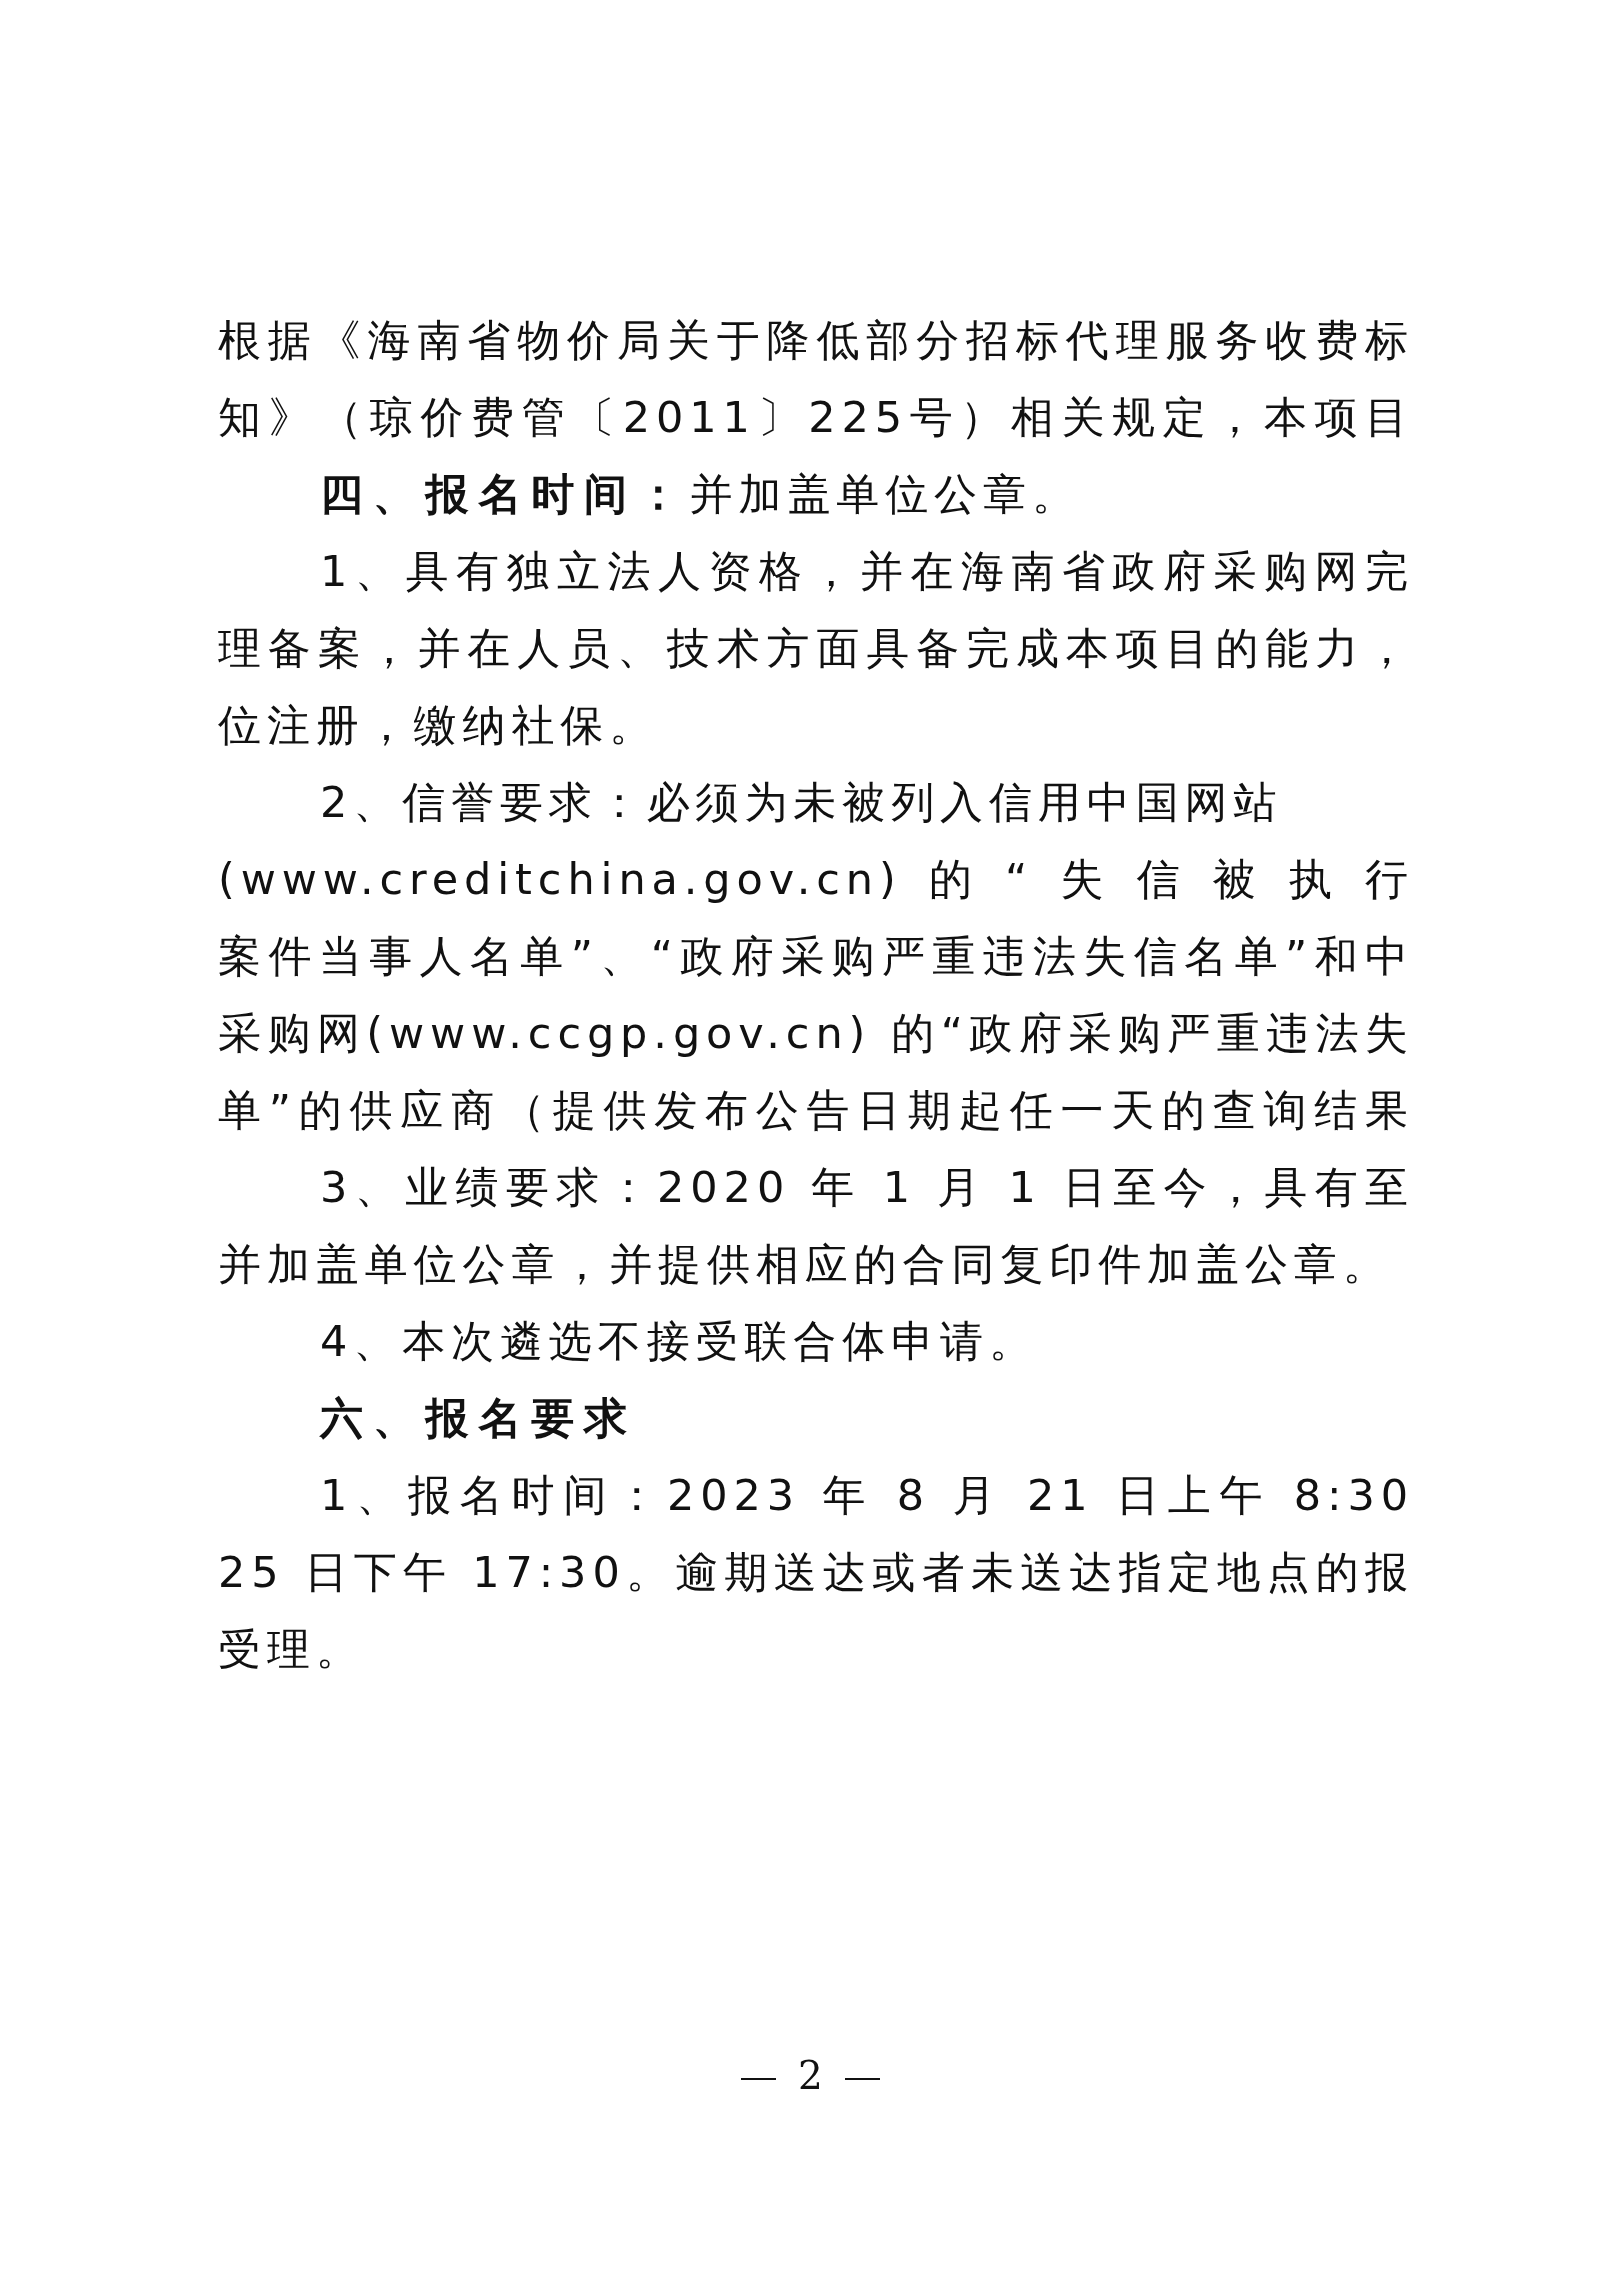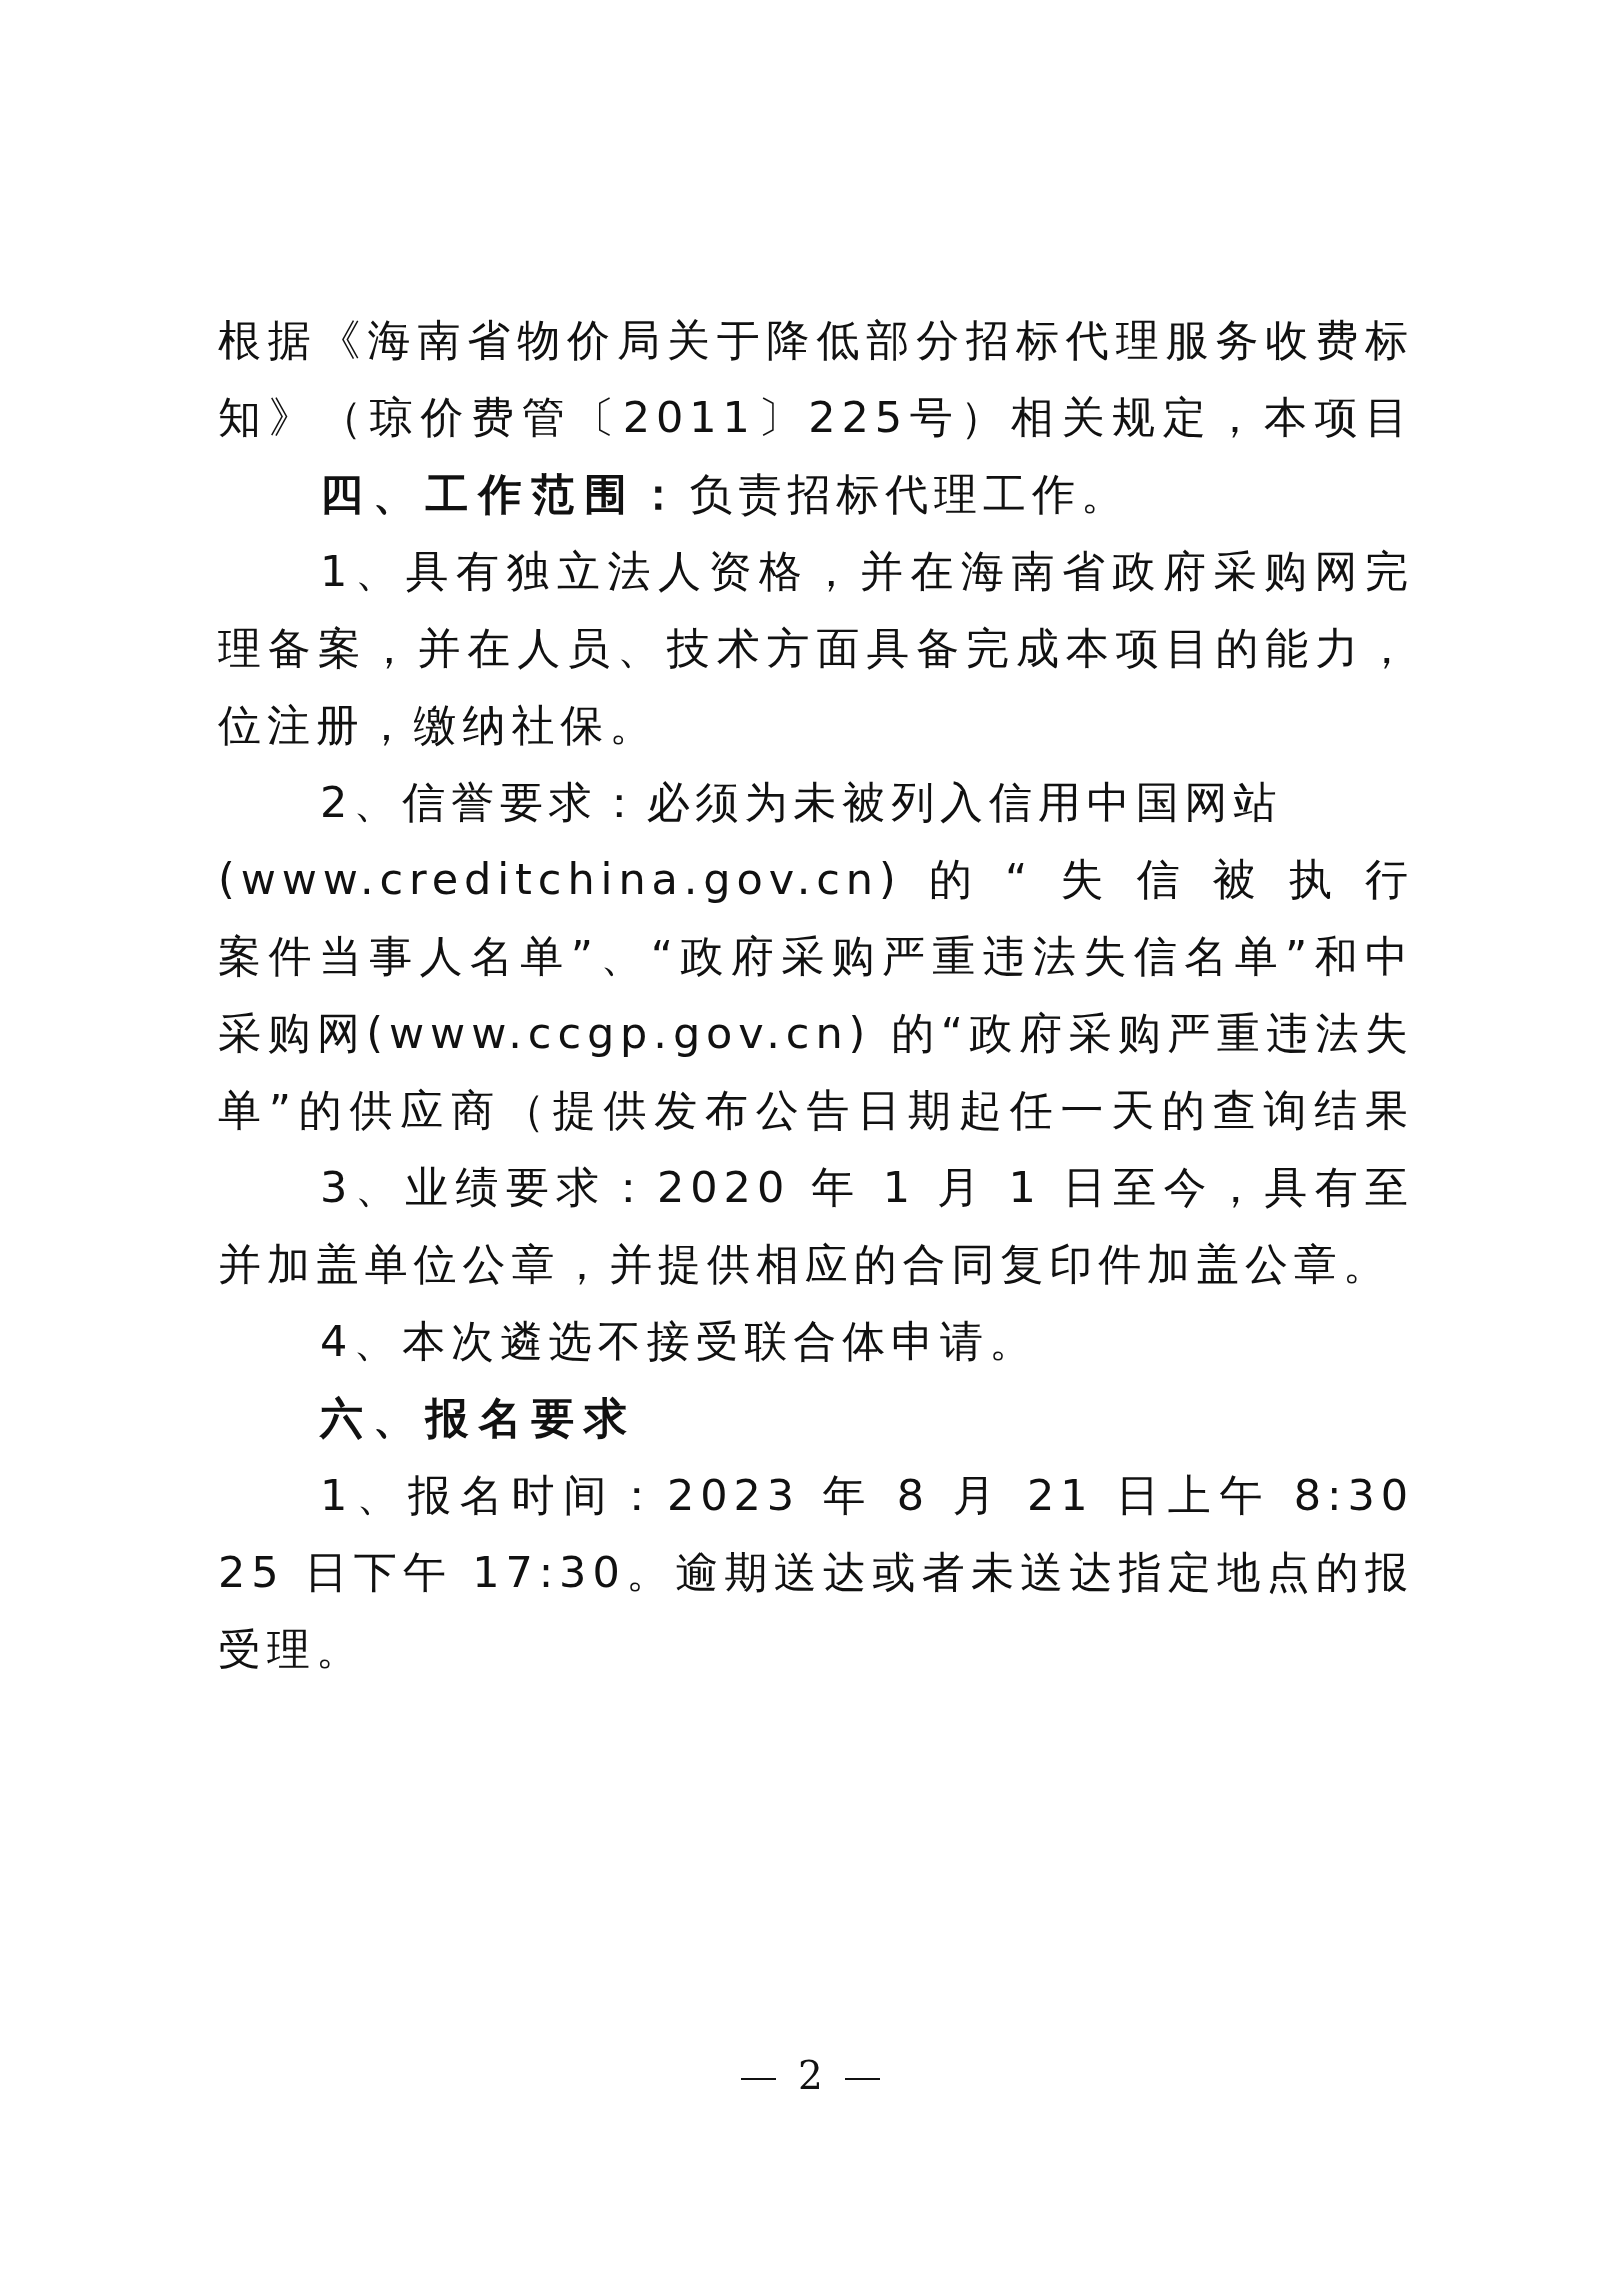--- a/index.html
+++ b/index.html
@@ -83,21 +83,21 @@
 </head>
 <body>
 
 <div class="page">
   <div class="body-text">
 
     <div class="line justify">根据《海南省物价局关于降低部分招标代理服务收费标准的通</div>
     <div class="line justify">知》（琼价费管〔2011〕225号）相关规定，本项目招标代理费</div>
 
     <div class="line indent">
-      <span class="heading-inline">四、工作范围：</span><span class="normal-inline">负责招标代理工作。</span>
+      <span class="heading-inline">四、报名时间：</span><span class="normal-inline">并加盖单位公章。</span>
     </div>
 
 
     <div class="line indent justify">1、具有独立法人资格，并在海南省政府采购网完成招标代</div>
     <div class="line justify">理备案，并在人员、技术方面具备完成本项目的能力，并在本单</div>
     <div class="line">位注册，缴纳社保。</div>
 
     <div class="line indent">2、信誉要求：必须为未被列入信用中国网站</div>
     <div class="line justify">(www.creditchina.gov.cn)的“失信被执行人”、“重大税收违法</div>
     <div class="line justify">案件当事人名单”、“政府采购严重违法失信名单”和中国政府</div>

